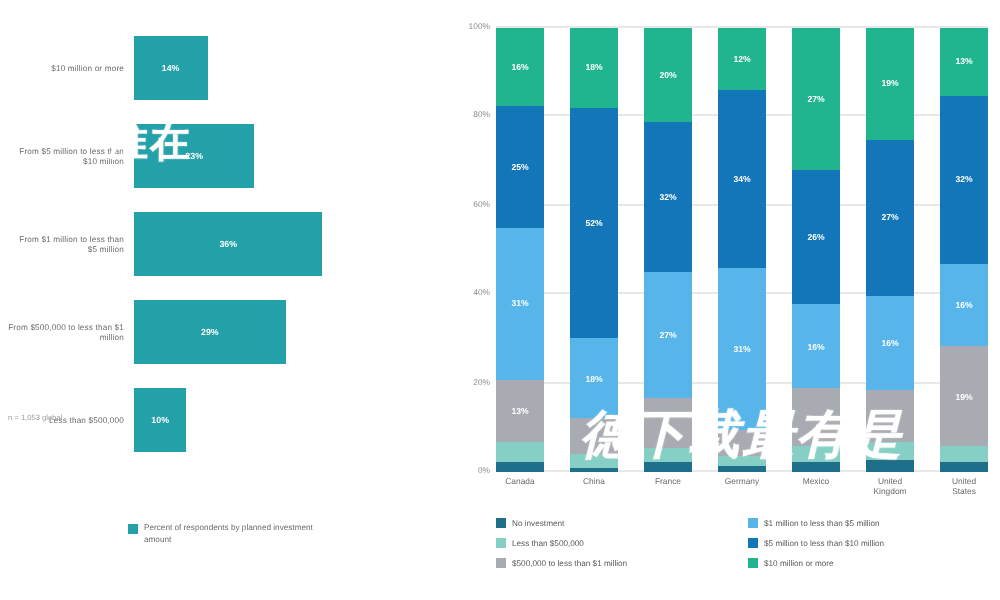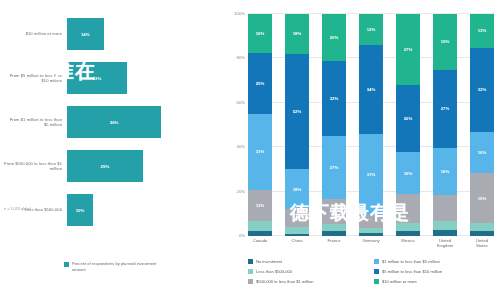--- a/index.html
+++ b/index.html
@@ -175,21 +175,21 @@
   .overlay {
     position: absolute;
     color: #ffffff;
     font-weight: bold;
     white-space: nowrap;
     pointer-events: none;
     text-shadow: 0 0 1px rgba(255,255,255,0.55);
   }
   #overlay-top  { left: 54px;  top: 58px;  font-size: 20px; letter-spacing: 1px; }
   #overlay-bot  { left: 112px; top: 196px; font-size: 20px; letter-spacing: 1px; }
-  #overlay-bot2 { left: 290px; top: 200px; font-size: 19px; letter-spacing: 1px; }
+  #overlay-bot2 { left: 290px; top: 200px; font-size: 26px; letter-spacing: 1px; font-style: italic; }
 </style>
 </head>
 <body>
 
 <div id="root">
 
   <div id="left-panel">
     <div id="left-rows">
         <div class="hbar-row" style="top: 14px;">
           <div class="hbar-label">$10 million or more</div>

